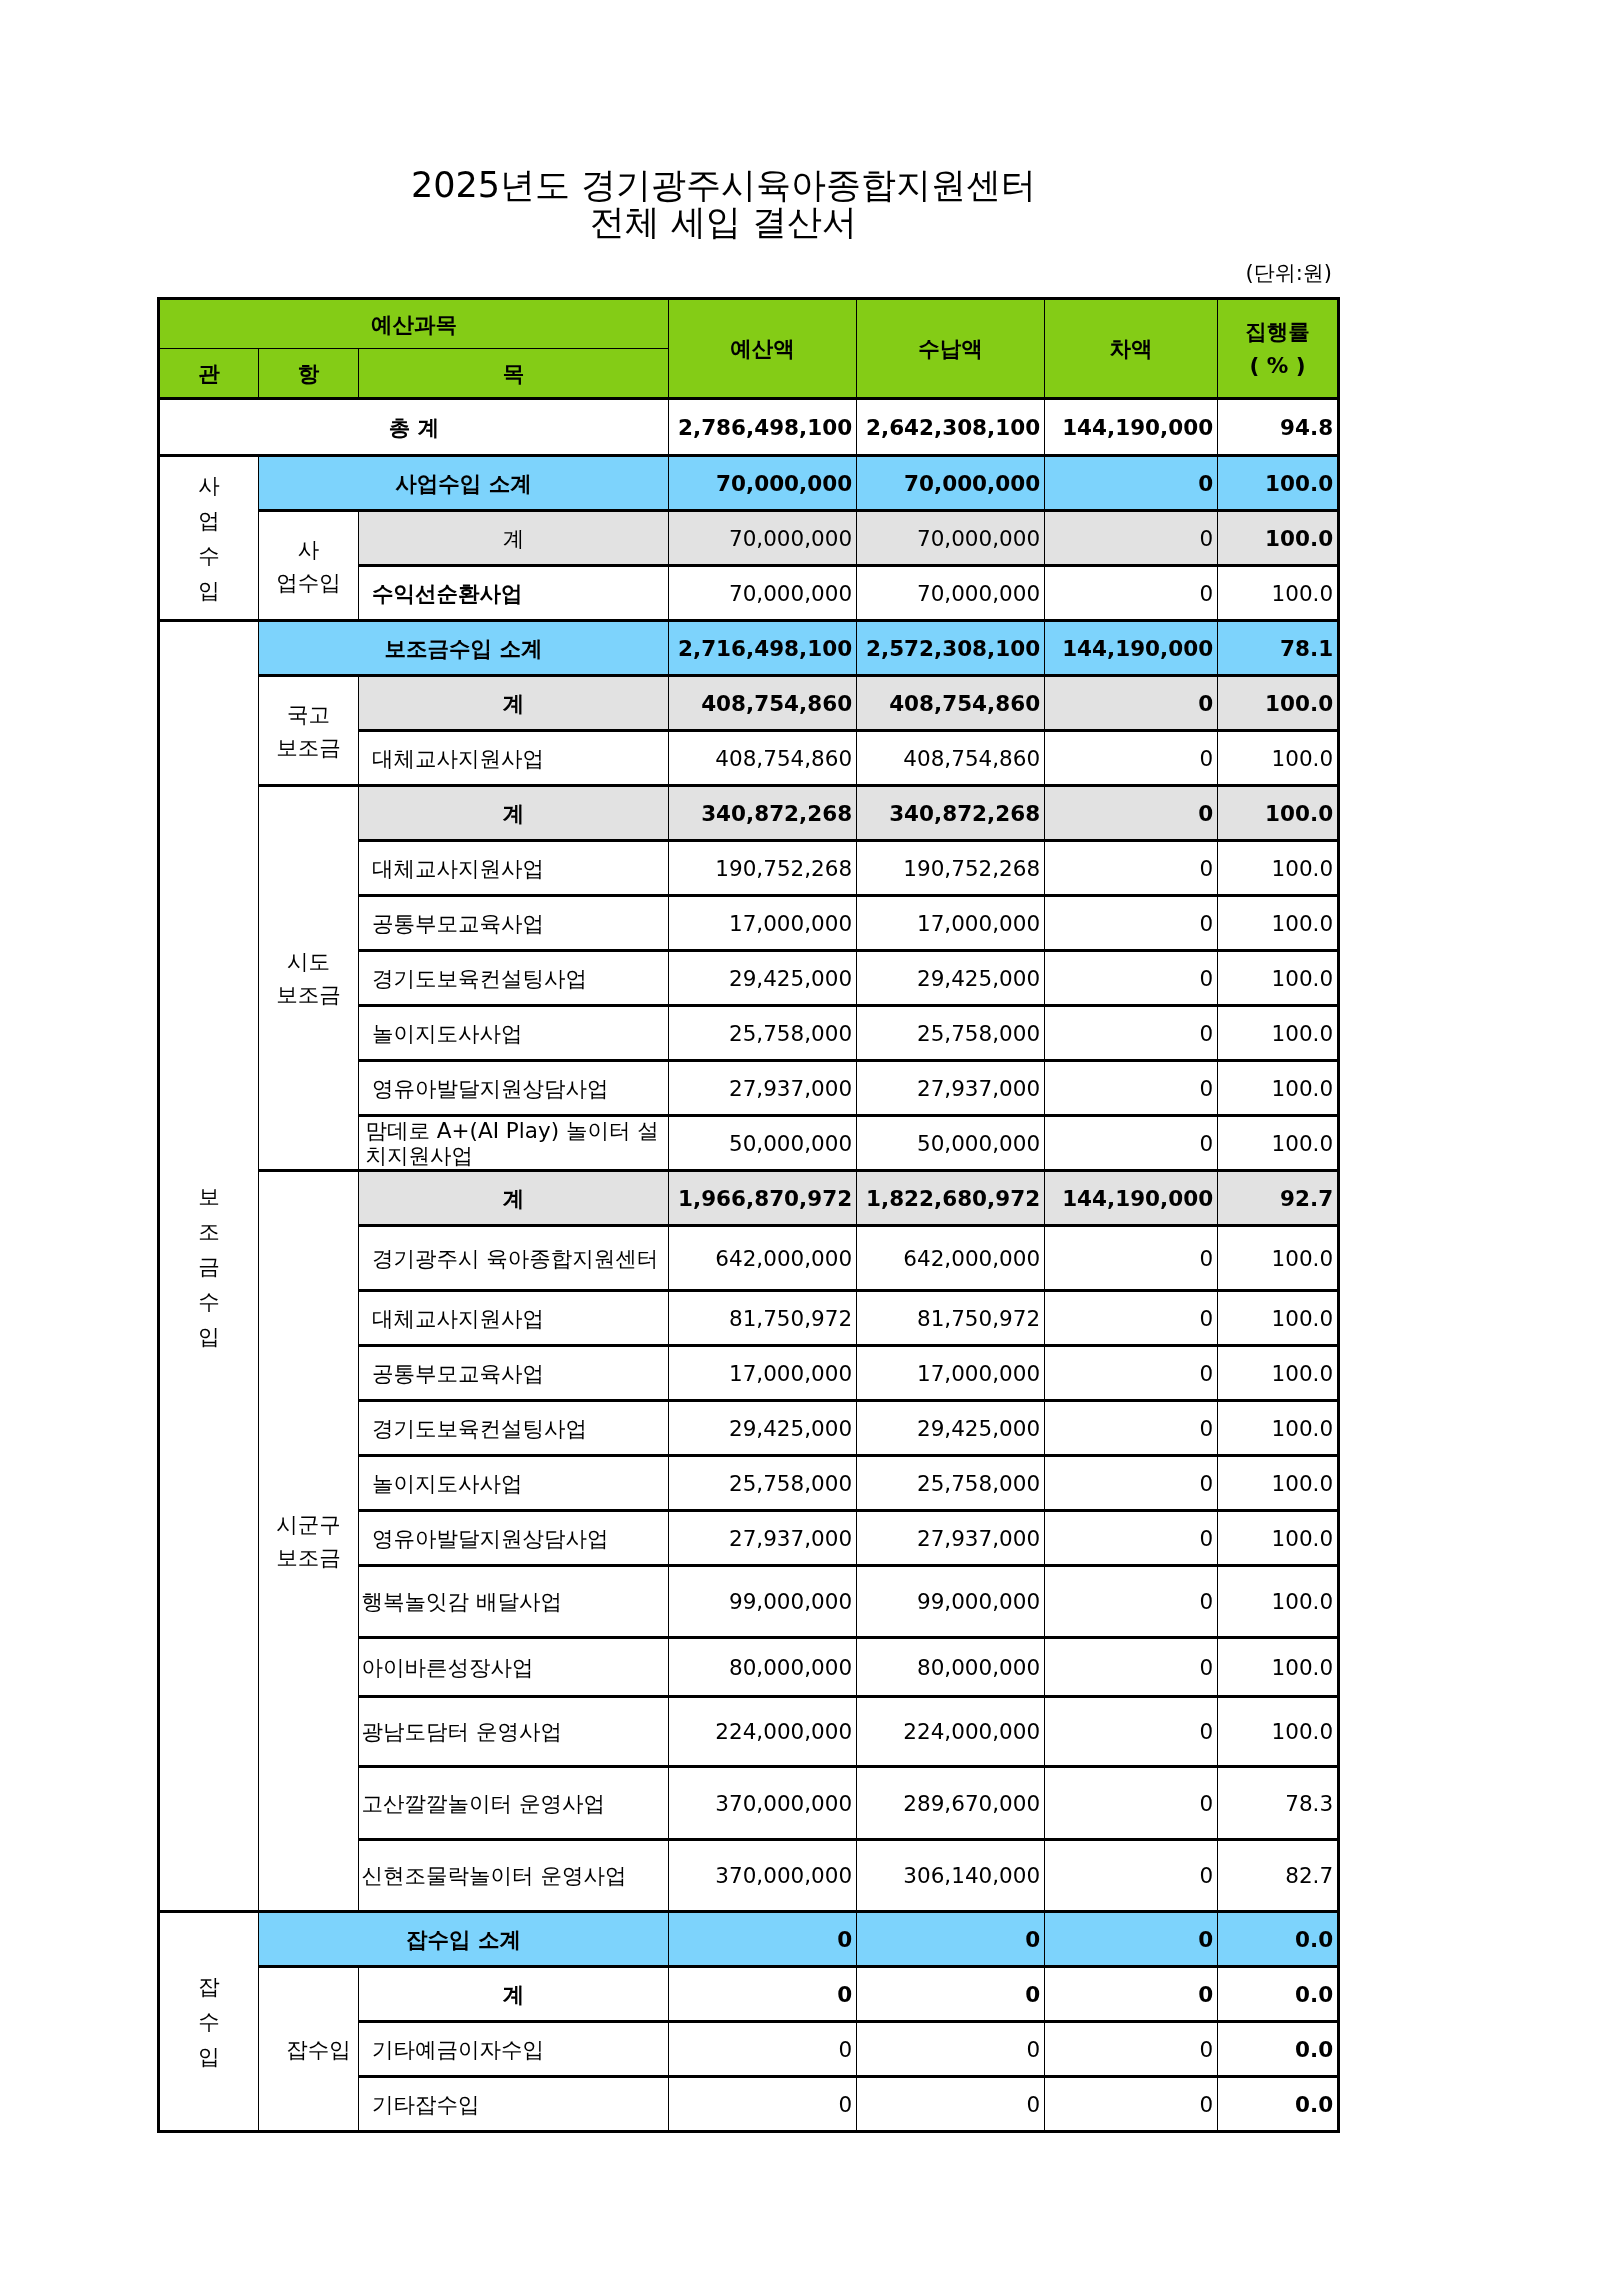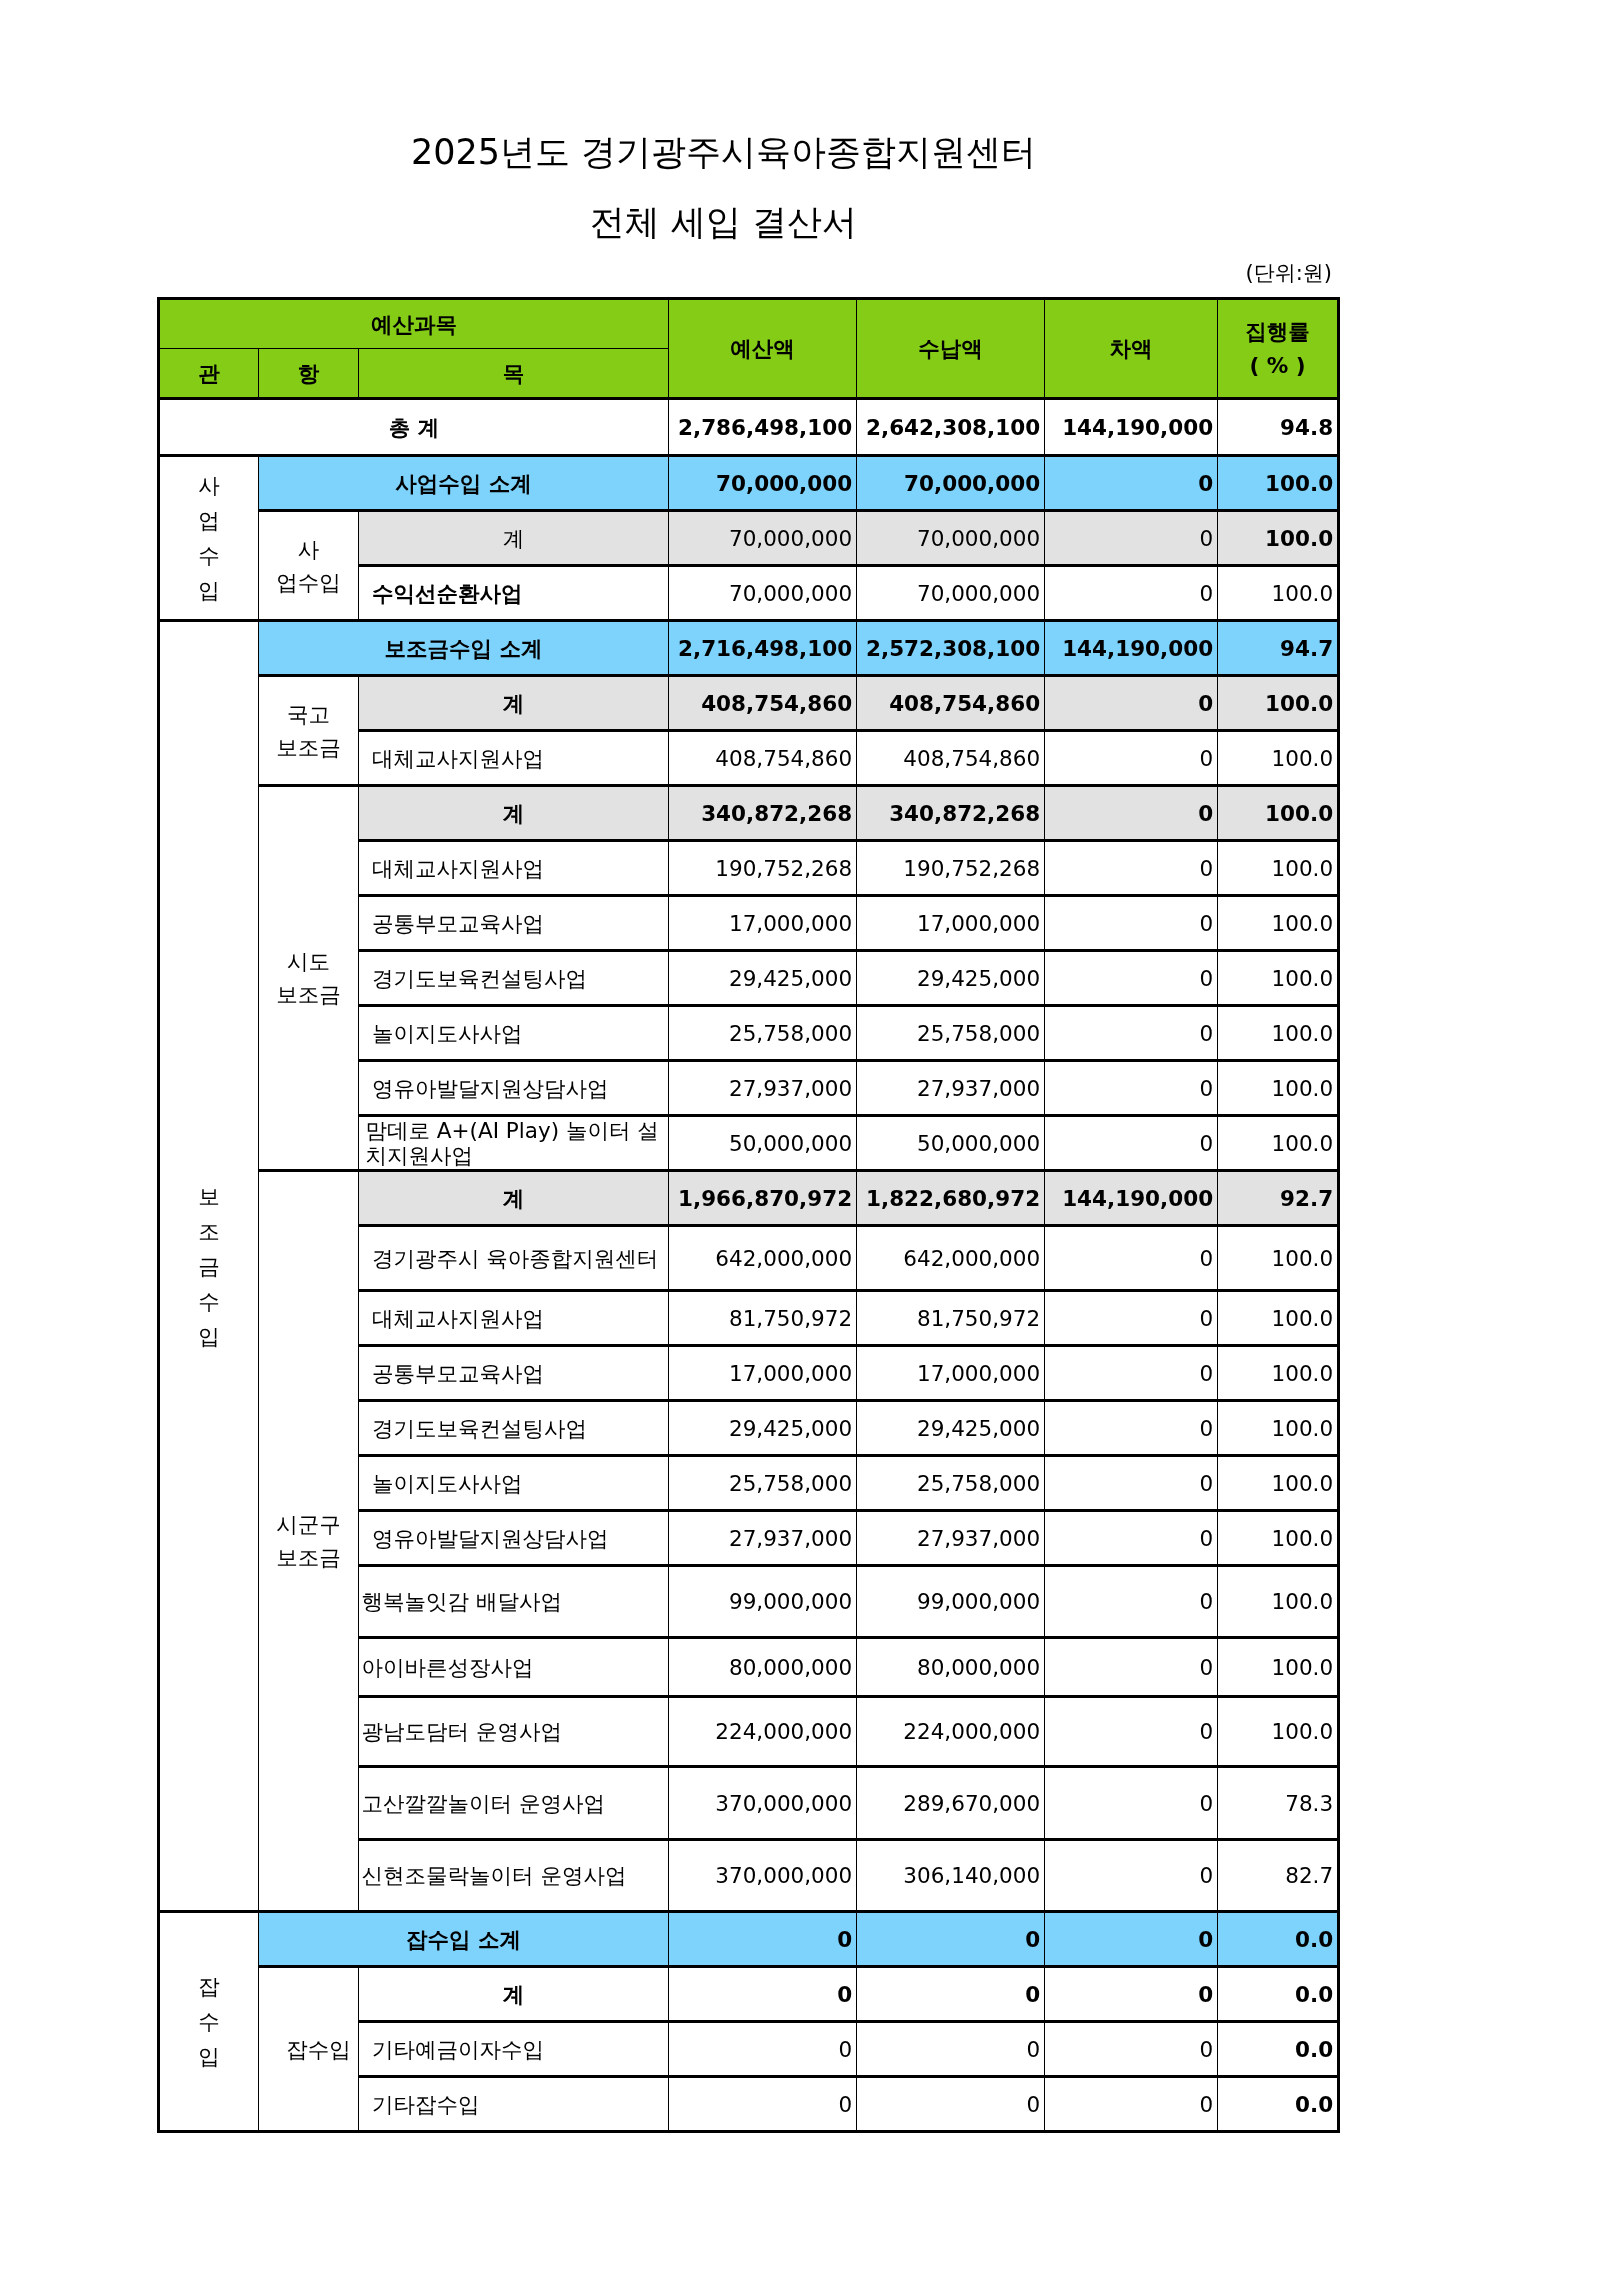--- a/index.html
+++ b/index.html
@@ -1,17 +1,17 @@
 <!DOCTYPE html>
 <html style="font-size:10.4px"><head>
 <meta charset="utf-8">
 <style>
   html, body { margin: 0; padding: 0; background: #ffffff; }
   body { width: 1616px; height: 2284px; position: relative; font-family: "DejaVu Sans", "Liberation Sans", sans-serif; color: #000; }
-  .title1 { position: absolute; left: 0; width: 1336px; top: 129px; text-align: center; font-size: 35px; padding-left: 111px; box-sizing: border-box; }
+  .title1 { position: absolute; left: 0; width: 1336px; top: 162px; text-align: center; font-size: 35px; padding-left: 111px; box-sizing: border-box; }
   .title2 { position: absolute; left: 0; width: 1336px; top: 199px; text-align: center; font-size: 35px; padding-left: 111px; box-sizing: border-box; }
   .unit { position: absolute; right: 284px; top: 259px; font-size: 21px; }
   table { position: absolute; left: 157px; top: 297px; border-collapse: collapse; table-layout: fixed; border: 3.9px solid #000; }
   td { border: 1.3px solid #000; font-size: 21.5px; padding: 0 3.9px; overflow: hidden; white-space: nowrap; }
   tr.thick-top td { border-top: 3.3px solid #000; }
   .hdr { background: #84cc16; font-weight: bold; text-align: center; }
   .sub { background: #7dd3fc; font-weight: bold; }
   .gray { background: #e2e2e2; }
   .num { text-align: right; }
   .ctr { text-align: center; }
@@ -82,21 +82,21 @@
         <td class="num">70,000,000</td>
         <td class="num">0</td>
         <td class="num">100.0</td>
       </tr>
       <tr class="thick-top" style="height: 55px;">
         <td rowspan="22" class="vert" style="vertical-align: middle;">보<br>조<br>금<br>수<br>입</td>
         <td colspan="2" class="sub ctr">보조금수입 소계</td>
         <td class="num bold sub">2,716,498,100</td>
         <td class="num bold sub">2,572,308,100</td>
         <td class="num bold sub">144,190,000</td>
-        <td class="num bold sub">94.7</td>
+        <td class="num bold sub">78.1</td>
       </tr>
       <tr class="thick-top" style="height: 55px;">
         <td rowspan="2" class="ctr" style="line-height: 33px; white-space: normal;">국고<br>보조금</td>
         <td class="ctr gray bold">계</td>
         <td class="num bold gray">408,754,860</td>
         <td class="num bold gray">408,754,860</td>
         <td class="num bold gray">0</td>
         <td class="num bold gray bold">100.0</td>
       </tr>
       <tr class="thick-top" style="height: 55px;">

